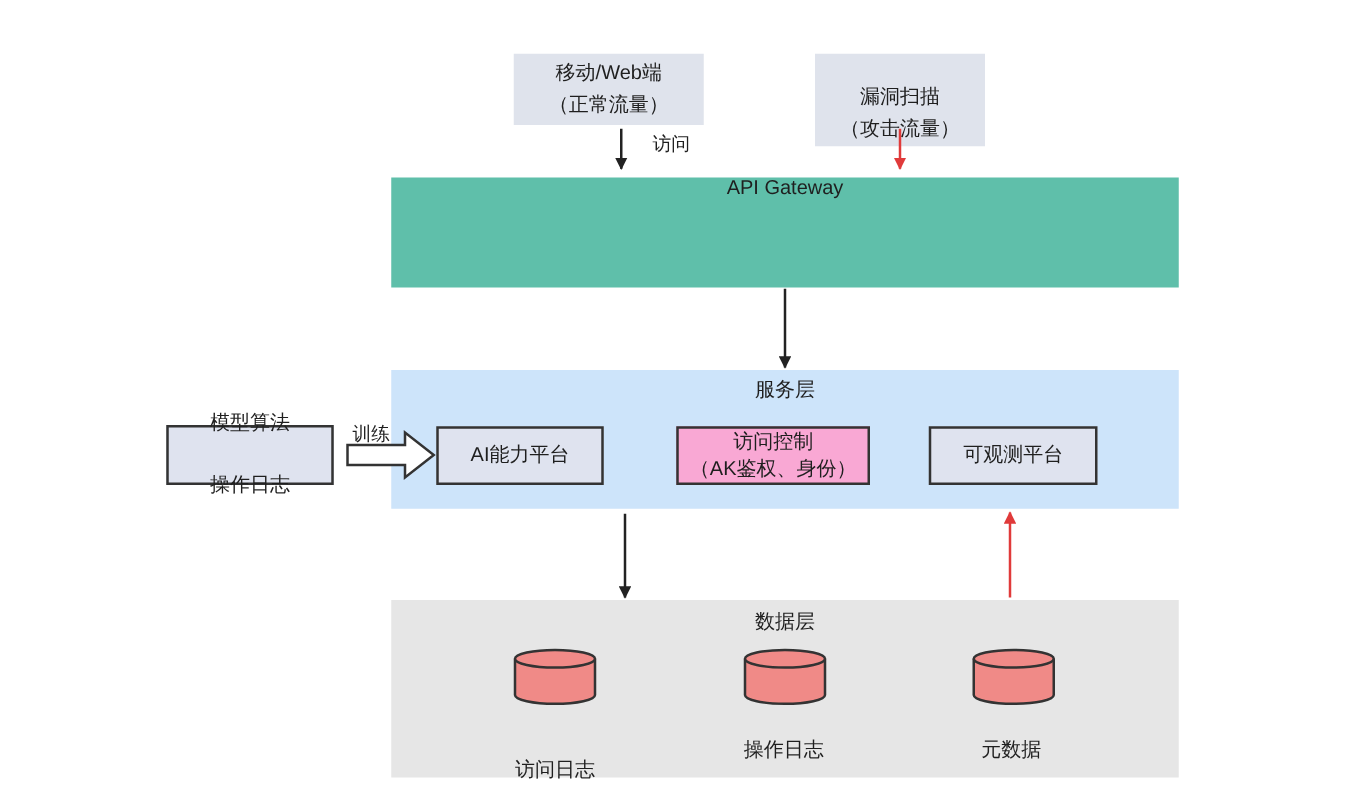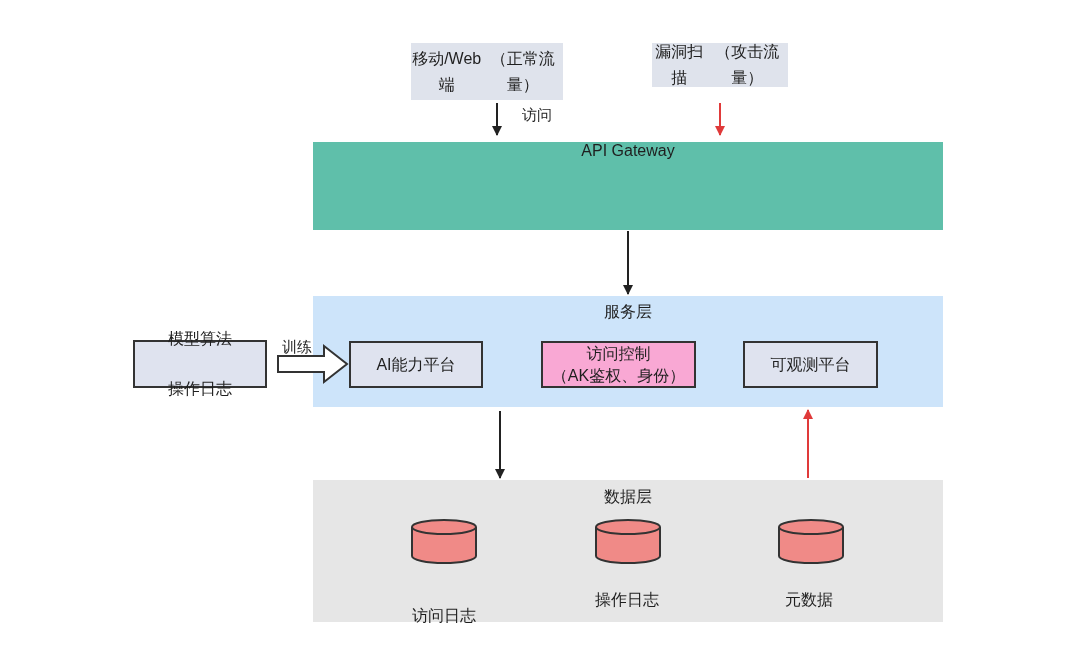--- a/index.html
+++ b/index.html
@@ -1,40 +1,40 @@
 <!DOCTYPE html>
 <html><head>
 <meta charset="utf-8">
 <style>
   html, body { margin:0; padding:0; background:#ffffff; }
   body { width:1080px; height:647px; position:relative; overflow:hidden;
          font-family:"Liberation Sans","DejaVu Sans",sans-serif; color:#1f1f1f; }
   .abs { position:absolute; box-sizing:border-box; }
-  .src-box { background:#dfe3ec; display:flex; flex-direction:row; align-items:center; justify-content:center;
+  .src-box { background:#dfe3ec; display:flex; flex-direction:column; align-items:center; justify-content:center;
              font-size:16px; line-height:26px; text-align:center; }
   .gateway { background:#5fbfaa; display:flex; align-items:flex-start; justify-content:center; font-size:16px; }
   .layer-service { background:#cde4fa; }
   .layer-data { background:#e6e6e6; }
   .layer-title { font-size:16px; text-align:center; }
   .node { border:2px solid #333; display:flex; flex-direction:column; align-items:center; justify-content:center;
           font-size:16px; line-height:22px; text-align:center; }
   .node.plain { background:#dfe3ef; }
   .node.red { background:#f9a8d4; }
   .db-label { font-size:16px; text-align:center; width:120px; }
   .edge-label { font-size:15px; }
   svg.overlay { position:absolute; left:0; top:0; }
 </style>
 </head>
 <body>
 
 <div class="abs src-box" style="left:411px; top:43px; width:152px; height:57px;">
   <div>移动/Web端</div>
   <div>（正常流量）</div>
 </div>
-<div class="abs src-box" style="left:652px; top:43px; width:136px; height:44px;">
+<div class="abs src-box" style="left:652px; top:43px; width:136px; height:74px;justify-content:flex-end;">
   <div>漏洞扫描</div>
   <div>（攻击流量）</div>
 </div>
 
 <div class="abs edge-label" style="left:522px; top:106px;">访问</div>
 
 <div class="abs gateway" style="left:313px; top:142px; width:630px; height:88px;">
   <span>API Gateway</span>
 </div>
 

